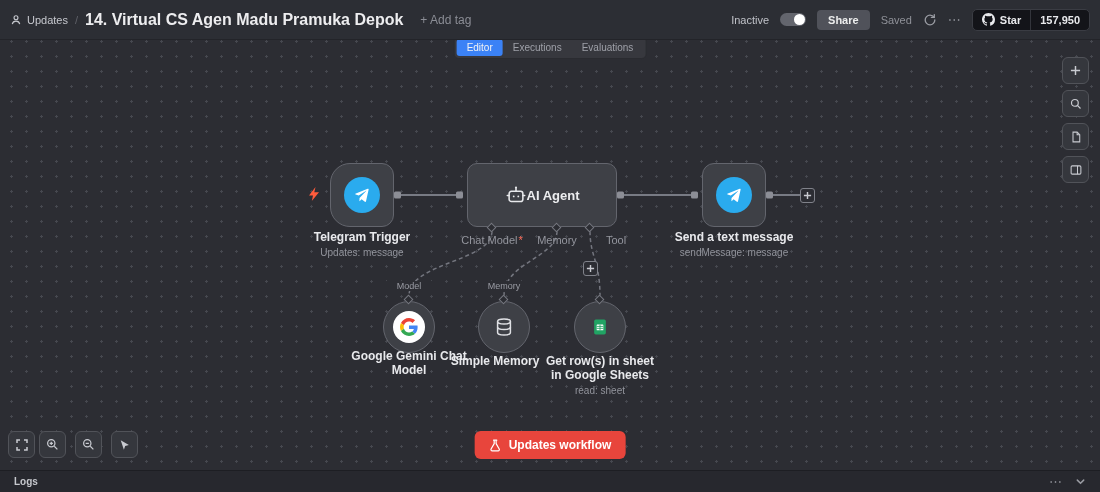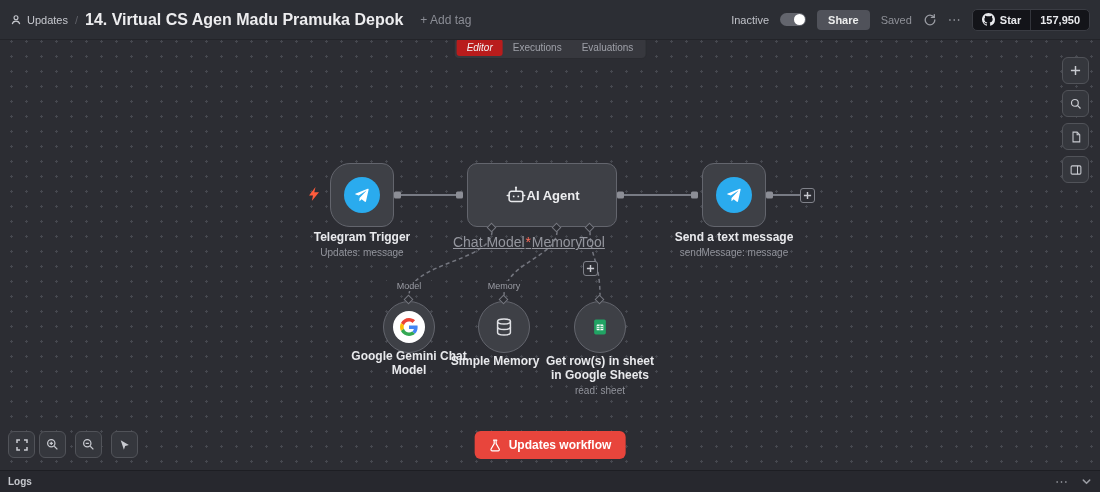--- a/index.html
+++ b/index.html
@@ -45,21 +45,21 @@
   .gh-right { padding:3px 9px; height:100%; display:flex; align-items:center; border-left:1px solid #33353c; }
   .gh-text { font-size:11px; font-weight:700; color:#e8e9ec; }
 
   
   .tabs {
     position:absolute; top:36px; left:50%; transform:translateX(-50%);
     display:flex; background:#37383e; border:1px solid #2a2b30;
     border-radius:5px; padding:2px; z-index:19;
   }
   .tab { font-size:10px; color:#9ea0a8; padding:3px 10px; border-radius:3px; white-space:nowrap; }
-  .tab.active { background:#b91c1c; color:#f2f2f4;font-style:italic; }
+  .tab.active { background:#3b82f6; color:#f2f2f4; }
 
   
   .node {
     position:absolute; background:#3e4046; border:1.5px solid #63656d;
     display:flex; align-items:center; justify-content:center; z-index:3;
   }
   .sq { width:64px; height:64px; border-radius:12px; }
   .trigger-shape { border-radius:20px 12px 12px 20px; }
   .ai { left:467px; top:163px; width:150px; height:64px; border-radius:10px; }
   .ai-title { font-size:13px; font-weight:700; color:#ecedef; }
@@ -74,21 +74,21 @@
   .plusbox {
     position:absolute; width:15px; height:15px; background:#2c2d33;
     border:1.5px solid #80828a; border-radius:3px;
     display:flex; align-items:center; justify-content:center; z-index:4; color:#c9cbd1;
   }
   .bolt { position:absolute; left:306px; top:186px; z-index:3; }
 
   .label { position:absolute; text-align:center; z-index:3; }
   .n-title { font-size:12px; font-weight:700; color:#e8e9ec; line-height:1.15; }
   .n-sub { font-size:10px; color:#92949c; margin-top:2px; }
-  .port-label { position:absolute; z-index:3; display:flex; justify-content:center; font-size:14px; color:#94969e;text-decoration:underline; }
+  .port-label { position:absolute; z-index:3; display:flex; justify-content:center; font-size:11px; color:#94969e; }
   .req { color:#ff6d5a; margin-left:1px; }
   .conn-label { position:absolute; font-size:9px; color:#9a9ca4; background:#2c2d33; padding:0 3px; z-index:4; text-align:center; }
 
   
   .exec-btn {
     position:absolute; top:431px; left:50%; transform:translateX(-50%);
     height:28px; background:#e8453c; border:none; border-radius:6px;
     display:flex; align-items:center; gap:7px; padding:0 14px;
     color:#ffffff; font-size:12px; font-weight:700; z-index:5; white-space:nowrap;
   }
@@ -96,21 +96,21 @@
     position:absolute; width:27px; height:27px; background:#35373d;
     border:1px solid #515359; border-radius:6px;
     display:flex; align-items:center; justify-content:center; z-index:5; color:#c9cbd1;
   }
 
   
   .bottombar {
     position:absolute; left:0; right:0; bottom:0; height:22px;
     background:#27282e; border-top:1px solid #1d1e23;
     display:flex; align-items:center; justify-content:space-between;
-    padding:0 8px; z-index:20;
+    padding:0 14px; z-index:20;
   }
   .logs-label { font-size:10px; font-weight:700; color:#c6c8cd; }
   .bbar-right { display:flex; align-items:center; gap:13px; }
 </style>
 </head>
 <body>
 
 <div class="canvas"></div>
 
 <svg class="conn-overlay">
@@ -166,21 +166,21 @@
 <span class="diamond" style="left:488px; top:224px;"></span>
 <span class="diamond" style="left:553px; top:224px;"></span>
 <span class="diamond" style="left:586px; top:224px;"></span>
 <div class="port-label" style="left:447px; top:234px; width:90px;">
   <span>Chat Model</span>
     <span class="req">*</span>
 </div>
 <div class="port-label" style="left:532px; top:234px; width:50px;">
   <span>Memory</span>
 </div>
-<div class="port-label" style="left:572px; top:234px; width:40px;">
+<div class="port-label" style="left:596px; top:234px; width:40px;">
   <span>Tool</span>
 </div>
 
 <div class="node sq" style="left:702px; top:163px;">
   <span class="tg-circle">
     <svg width="20" height="20" viewBox="0 0 24 24">
         <path fill="#ffffff" d="M9.04 15.51 8.9 19.4c.4 0 .57-.17.78-.37l1.87-1.79 3.88 2.84c.71.39 1.22.19 1.41-.66L19.9 5.8c.23-1.05-.38-1.46-1.07-1.2L4.6 10.1c-1.02.4-1.01.97-.18 1.23l3.64 1.13 8.45-5.33c.4-.26.76-.12.46.14z"></path>
       </svg>
   </span>
 </div>

